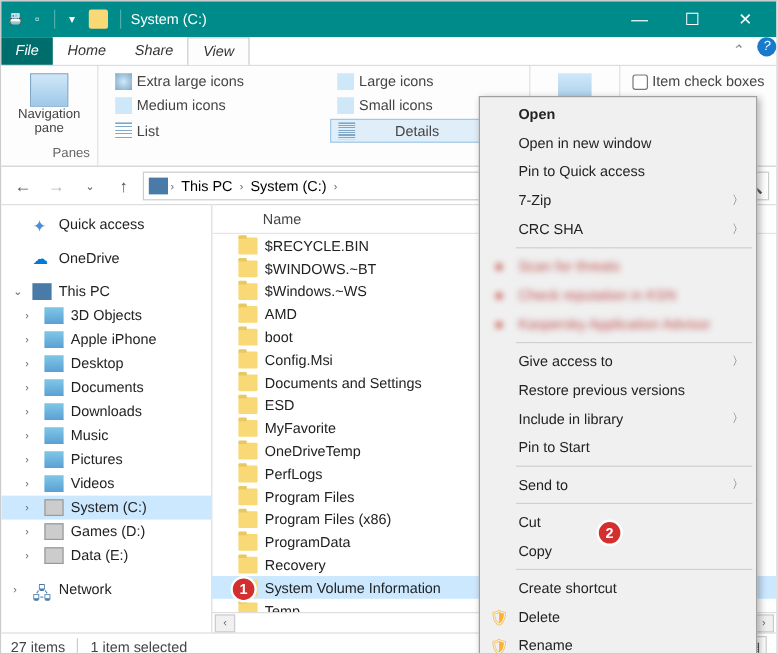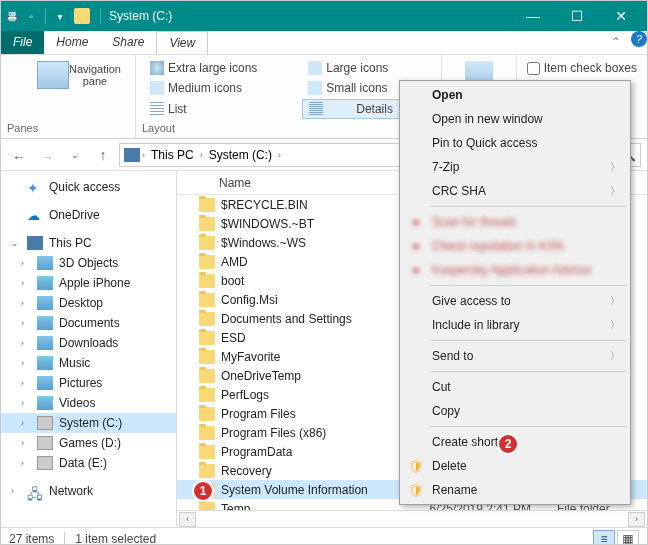--- a/index.html
+++ b/index.html
@@ -16,22 +16,22 @@
 
 .tabs { height: 24px; display: flex; background: #fff; border-bottom: 1px solid #ddd; font-style: italic; }
 .tab { padding: 4px 12px; font-size: 12px; color: #333; }
 .tab.file { background: #006D6D; color: #fff; }
 .tab.active { background: #fdfdfd; border: 1px solid #ccc; border-bottom: none; }
 .tabs .help { margin-left: auto; padding: 4px 8px; color: #888; }
 .tabs .help-q { width: 16px; height: 16px; border-radius: 50%; background: #1979CA; color: #fff; display: inline-flex; align-items: center; justify-content: center; margin-left: 4px; font-size: 11px; }
 
 .ribbon { height: 84px; background: #fdfdfd; border-bottom: 1px solid #d0d0d0; display: flex; font-size: 11px; color: #444; }
 .ribbon-group { border-right: 1px solid #e0e0e0; padding: 2px 6px; display: flex; flex-direction: column; }
-.ribbon-group .label { text-align: left; color: #666; font-size: 11px; margin-top: auto; padding-bottom: 2px; }
-.navpane-btn { display: flex; flex-direction: row; align-items: center; padding: 4px 8px; margin-left: 22px; }
+.ribbon-group .label { text-align: right; color: #666; font-size: 11px; margin-top: auto; padding-bottom: 2px; }
+.navpane-btn { display: flex; flex-direction: column; align-items: center; padding: 4px 8px; }
 .navpane-btn .icon { width: 32px; height: 28px; background: linear-gradient(#cfe8f9,#a0c8e8); border: 1px solid #7fa8c8; }
 .layout-grid { display: grid; grid-template-columns: auto auto; gap: 2px 6px; padding: 2px; }
 .layout-item { display: flex; align-items: center; gap: 4px; padding: 2px 6px; }
 .layout-item.sel { border: 1px solid #A0C8E8; background: #E0EEF9; gap: 33px; }
 .lic { width: 14px; height: 14px; display: inline-block; }
 .lic.xl { background: radial-gradient(#cfe8f9,#7fa8c8); }
 .lic.lg { background: #cfe8f9; }
 .lic.md { background: #cfe8f9; }
 .lic.sm { background: #cfe8f9; }
 .lic.ls { background: repeating-linear-gradient(#7fa8c8 0 1px, transparent 1px 3px); }
@@ -405,23 +405,29 @@
   <div class="cm-item blurred">
       <span class="cic" style="color:#c0392b;">●</span>
       <span>Kaspersky Application Advisor</span>
     </div>
   <div class="cm-sep"></div>
   <div class="cm-item">
       <span>Give access to</span>
       <span class="arrow">〉</span>
     </div>
   <div class="cm-item">
+      <span>Restore previous versions</span>
+    </div>
+  <div class="cm-item">
       <span>Include in library</span>
       <span class="arrow">〉</span>
     </div>
+  <div class="cm-item">
+      <span>Pin to Start</span>
+    </div>
   <div class="cm-sep"></div>
   <div class="cm-item">
       <span>Send to</span>
       <span class="arrow">〉</span>
     </div>
   <div class="cm-sep"></div>
   <div class="cm-item">
       <span>Cut</span>
     </div>
   <div class="cm-item">

